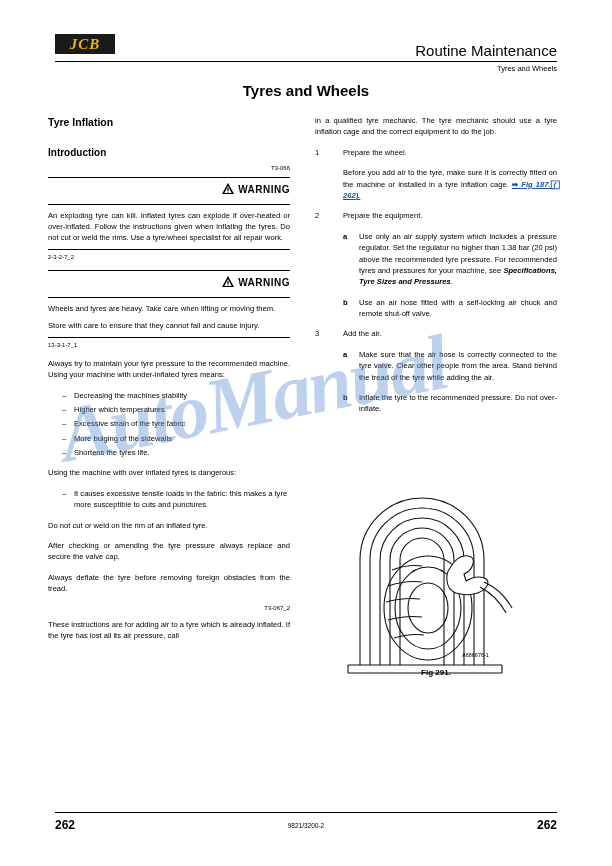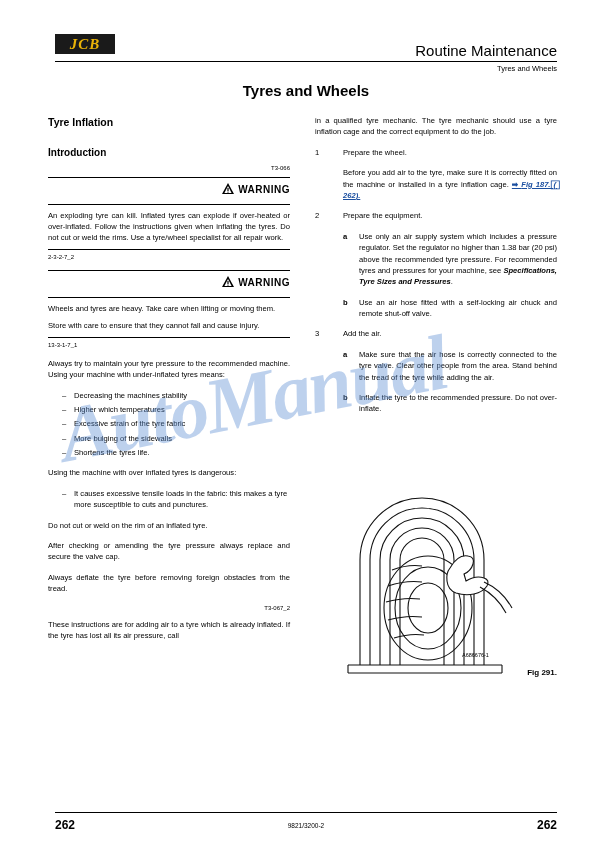--- a/index.html
+++ b/index.html
@@ -203,21 +203,21 @@
     left: 330px;
     top: 490px;
     width: 215px;
     height: 200px;
   }
   .fig-caption {
     position: absolute;
     left: 315px;
     top: 668px;
     width: 242px;
-    text-align: right;
+    text-align: center;
     font-size: 8px;
     font-weight: bold;
   }
   .fig-code {
     position: absolute;
     left: 462px;
     top: 652px;
     font-size: 5.5px;
     color: #000;
   }

